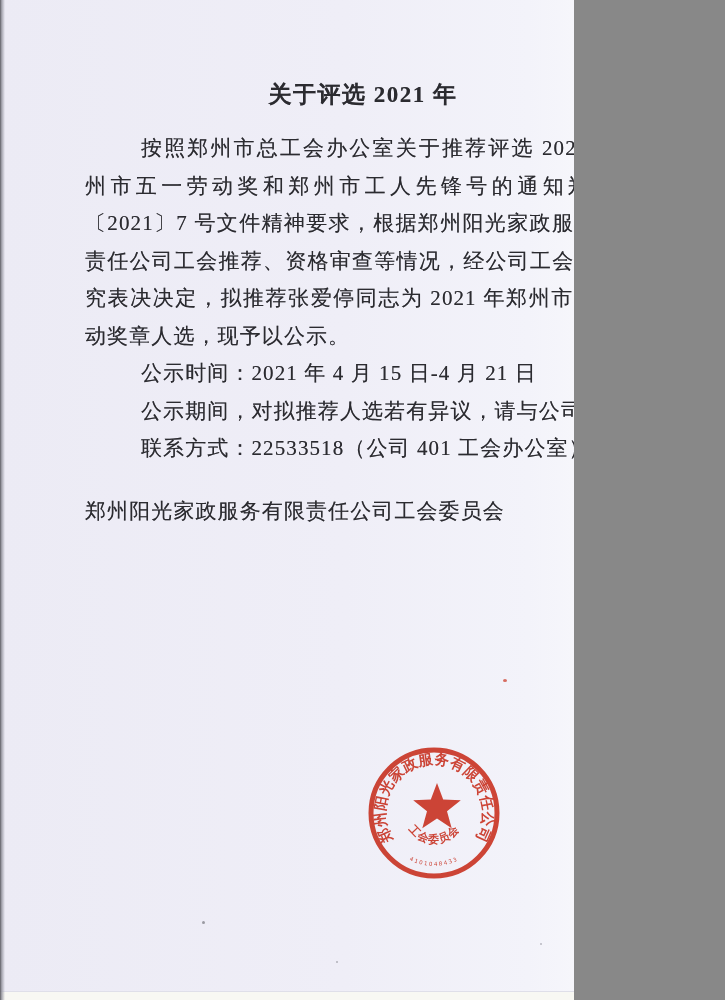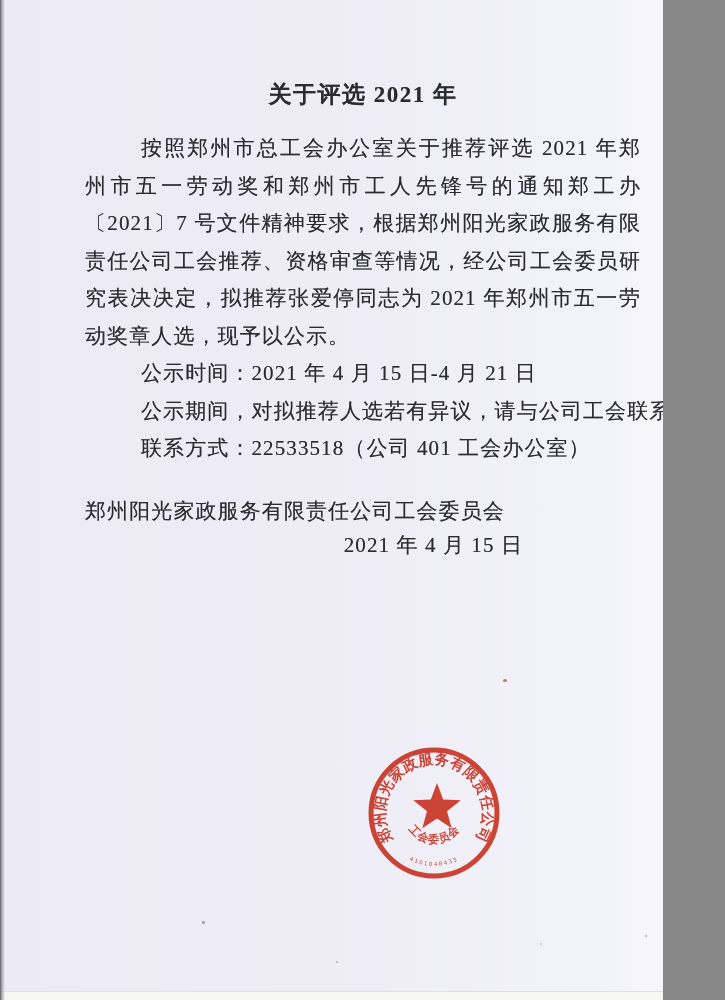--- a/index.html
+++ b/index.html
@@ -2,21 +2,21 @@
 <html><head>
 <meta charset="utf-8">
 <style>
   html,body{margin:0;padding:0;}
   body{
     width:725px;height:1000px;
     font-family:"Liberation Serif","DejaVu Serif",serif;
     background:#888;
   }
   .scan{
-    position:relative;width:663px;height:1000px;overflow:hidden;
+    position:relative;width:574px;height:1000px;overflow:hidden;
     background:linear-gradient(90deg,#ecebf5 0%,#efeef7 60%,#f3f3fa 92%,#f6f6fb 100%);
     color:#2b2b30;
   }
   .edge-left{
     position:absolute;left:0;top:0;width:5px;height:100%;z-index:4;
     background:linear-gradient(90deg,#46464c 0%,#9a9aa4 35%,rgba(210,210,220,0) 100%);
     opacity:.85;
   }
   .edge-bottom{
     position:absolute;left:0;bottom:0;width:100%;height:8px;z-index:3;
@@ -82,21 +82,20 @@
   <div class="doc">
     <h1 class="title">关于评选 2021 年</h1>
 
     <p class="bodytext para first-para">按照郑州市总工会办公室关于推荐评选 2021 年郑州市五一劳动奖和郑州市工人先锋号的通知郑工办〔2021〕7 号文件精神要求，根据郑州阳光家政服务有限责任公司工会推荐、资格审查等情况，经公司工会委员研究表决决定，拟推荐张爱停同志为 2021 年郑州市五一劳动奖章人选，现予以公示。</p>
 
     <p class="bodytext line">公示时间：2021 年 4 月 15 日-4 月 21 日</p>
     <p class="bodytext line">公示期间，对拟推荐人选若有异议，请与公司工会联系</p>
     <p class="bodytext line">联系方式：22533518（公司 401 工会办公室）</p>
 
     <div class="bodytext sign">郑州阳光家政服务有限责任公司工会委员会</div>
-    <div class="bodytext date">2021 年 4 月 15 日</div>
   </div>
 
   <svg class="seal" viewBox="0 0 160 160" xmlns="http://www.w3.org/2000/svg">
     <defs>
       <path id="ringPath" d="M 38.4 106 A 49 49 0 1 1 121.6 106" fill="none"></path>
       <path id="bannerPath" d="M 55.4 97.2 A 30 30 0 0 0 104.6 97.2" fill="none"></path>
       <path id="codePath" d="M 45.9 120.6 A 53 53 0 0 0 114.1 120.6" fill="none"></path>
     </defs>
 
     <circle cx="80" cy="80" r="63" fill="none" stroke-width="5" stroke="#d53826"></circle>

